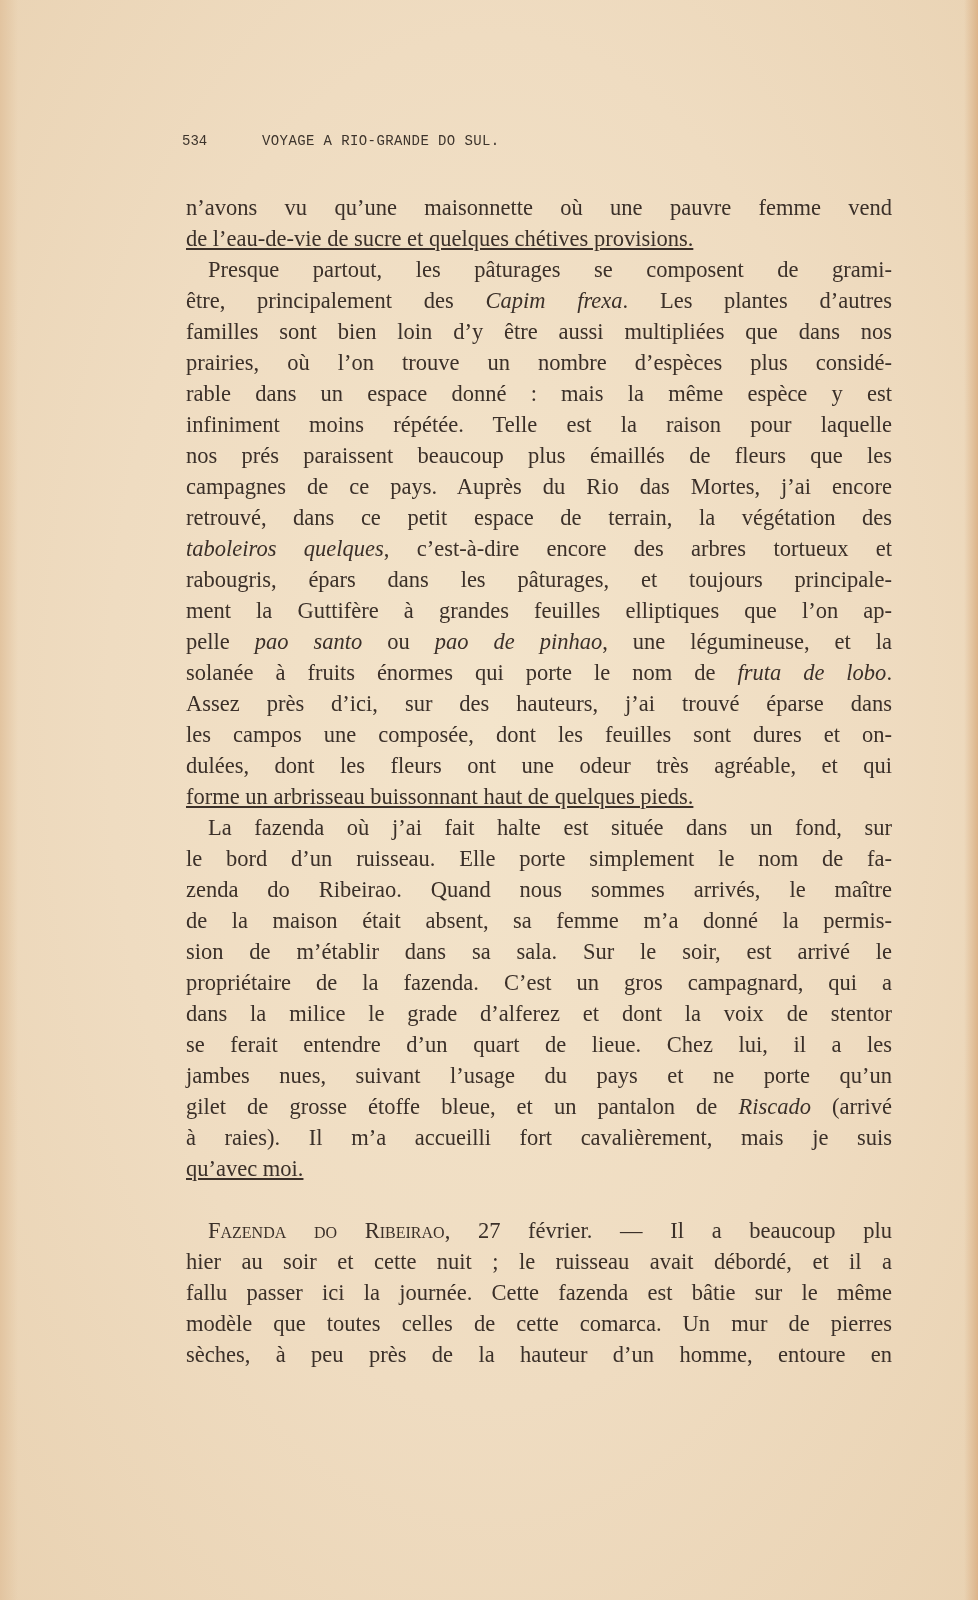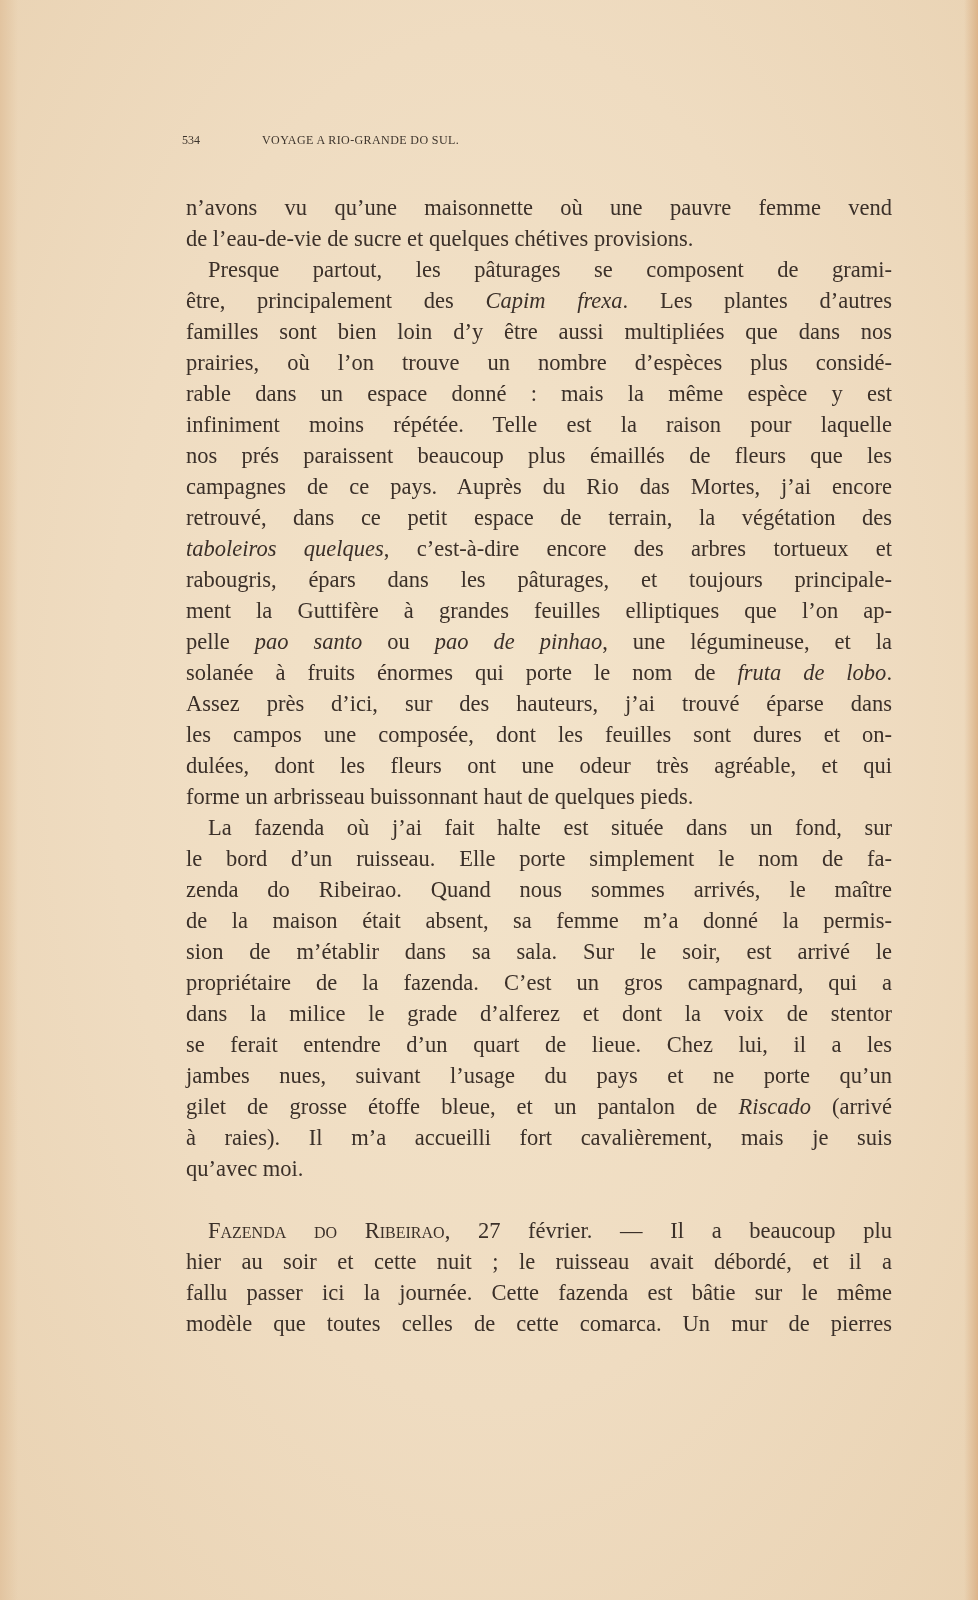--- a/index.html
+++ b/index.html
@@ -17,32 +17,32 @@
   .edge-right {
     position: absolute; top: 0; right: 0; width: 14px; height: 1600px;
     background: linear-gradient(to right, rgba(225,190,150,0) 0%, #dcb48a 100%);
   }
   .edge-left {
     position: absolute; top: 0; left: 0; width: 18px; height: 1600px;
     background: linear-gradient(to left, rgba(225,195,160,0) 0%, #e2c4a0 100%);
   }
   .header {
     position: absolute; top: 133px; left: 182px; width: 710px; height: 24px;
-    font-family: Liberation Serif, serif; font-size: 12px; color: #3d342c;
+    font-family: Liberation Mono, monospace; font-size: 14px; color: #3d342c;
   }
   .page-number { position: absolute; left: 0; top: 0; }
   .running-title { position: absolute; left: 64px; top: 0; letter-spacing: 0.4px; margin-left: 16px; }
 
   .text {
     position: absolute; top: 192px; left: 186px; width: 706px;
     font-family: "Liberation Serif", serif; font-size: 22.5px;
     line-height: 31px; color: #3b3029;
   }
   .line { display: block; white-space: nowrap; height: 31px; text-align: justify; text-align-last: justify; }
-  .line.last { text-align-last: left; }
+  .line.last { text-align-last: left; text-decoration: underline; }
   .indent { padding-left: 22px; }
   .gap { height: 31px; }
   i { font-style: italic; }
   .sc { font-variant: small-caps; }
 </style>
 </head>
 <body>
 
 <div class="page">
   <div class="edge-left"></div>
@@ -86,14 +86,15 @@
     <span class="line"><span>gilet de grosse étoffe bleue, et un pantalon de </span><i>Riscado</i><span> (arrivé</span></span>
     <span class="line">à raies). Il m’a accueilli fort cavalièrement, mais je suis</span>
     <span class="line last">qu’avec moi.</span>
 
     <div class="gap"></div>
 
     <span class="line indent"><span class="sc">Fazenda do Ribeirao</span><span>, 27 février. — Il a beaucoup plu</span></span>
     <span class="line">hier au soir et cette nuit ; le ruisseau avait débordé, et il a</span>
     <span class="line">fallu passer ici la journée. Cette fazenda est bâtie sur le même</span>
     <span class="line">modèle que toutes celles de cette comarca. Un mur de pierres</span>
+    <span class="line">sèches, à peu près de la hauteur d’un homme, entoure en</span>
   </div>
 </div>
 
 </body></html>

